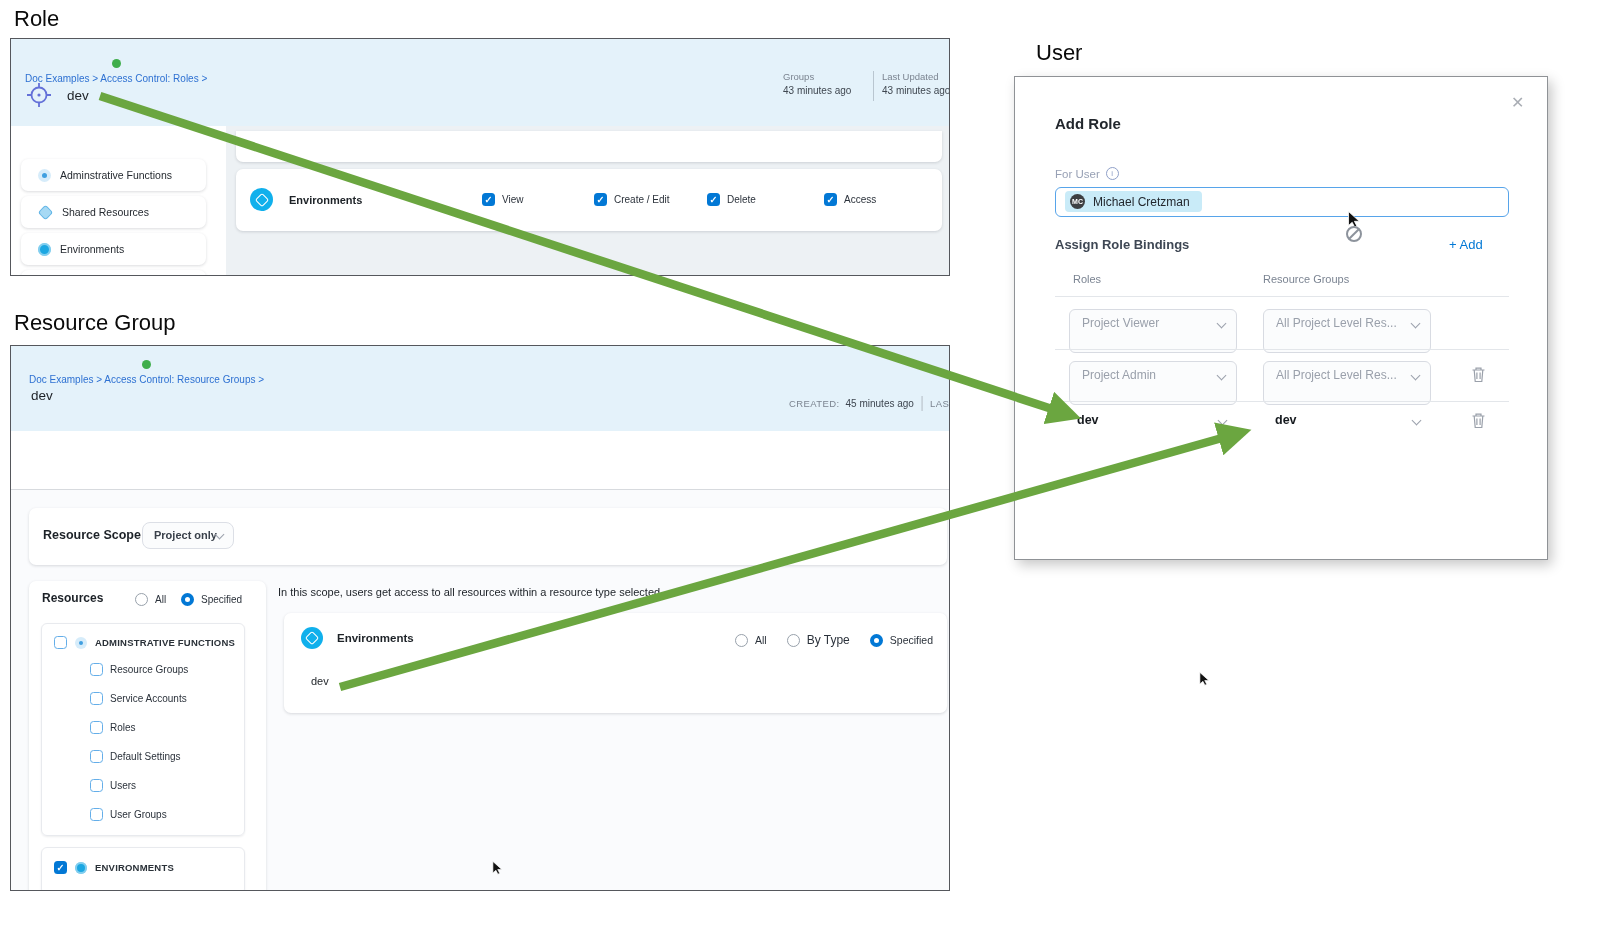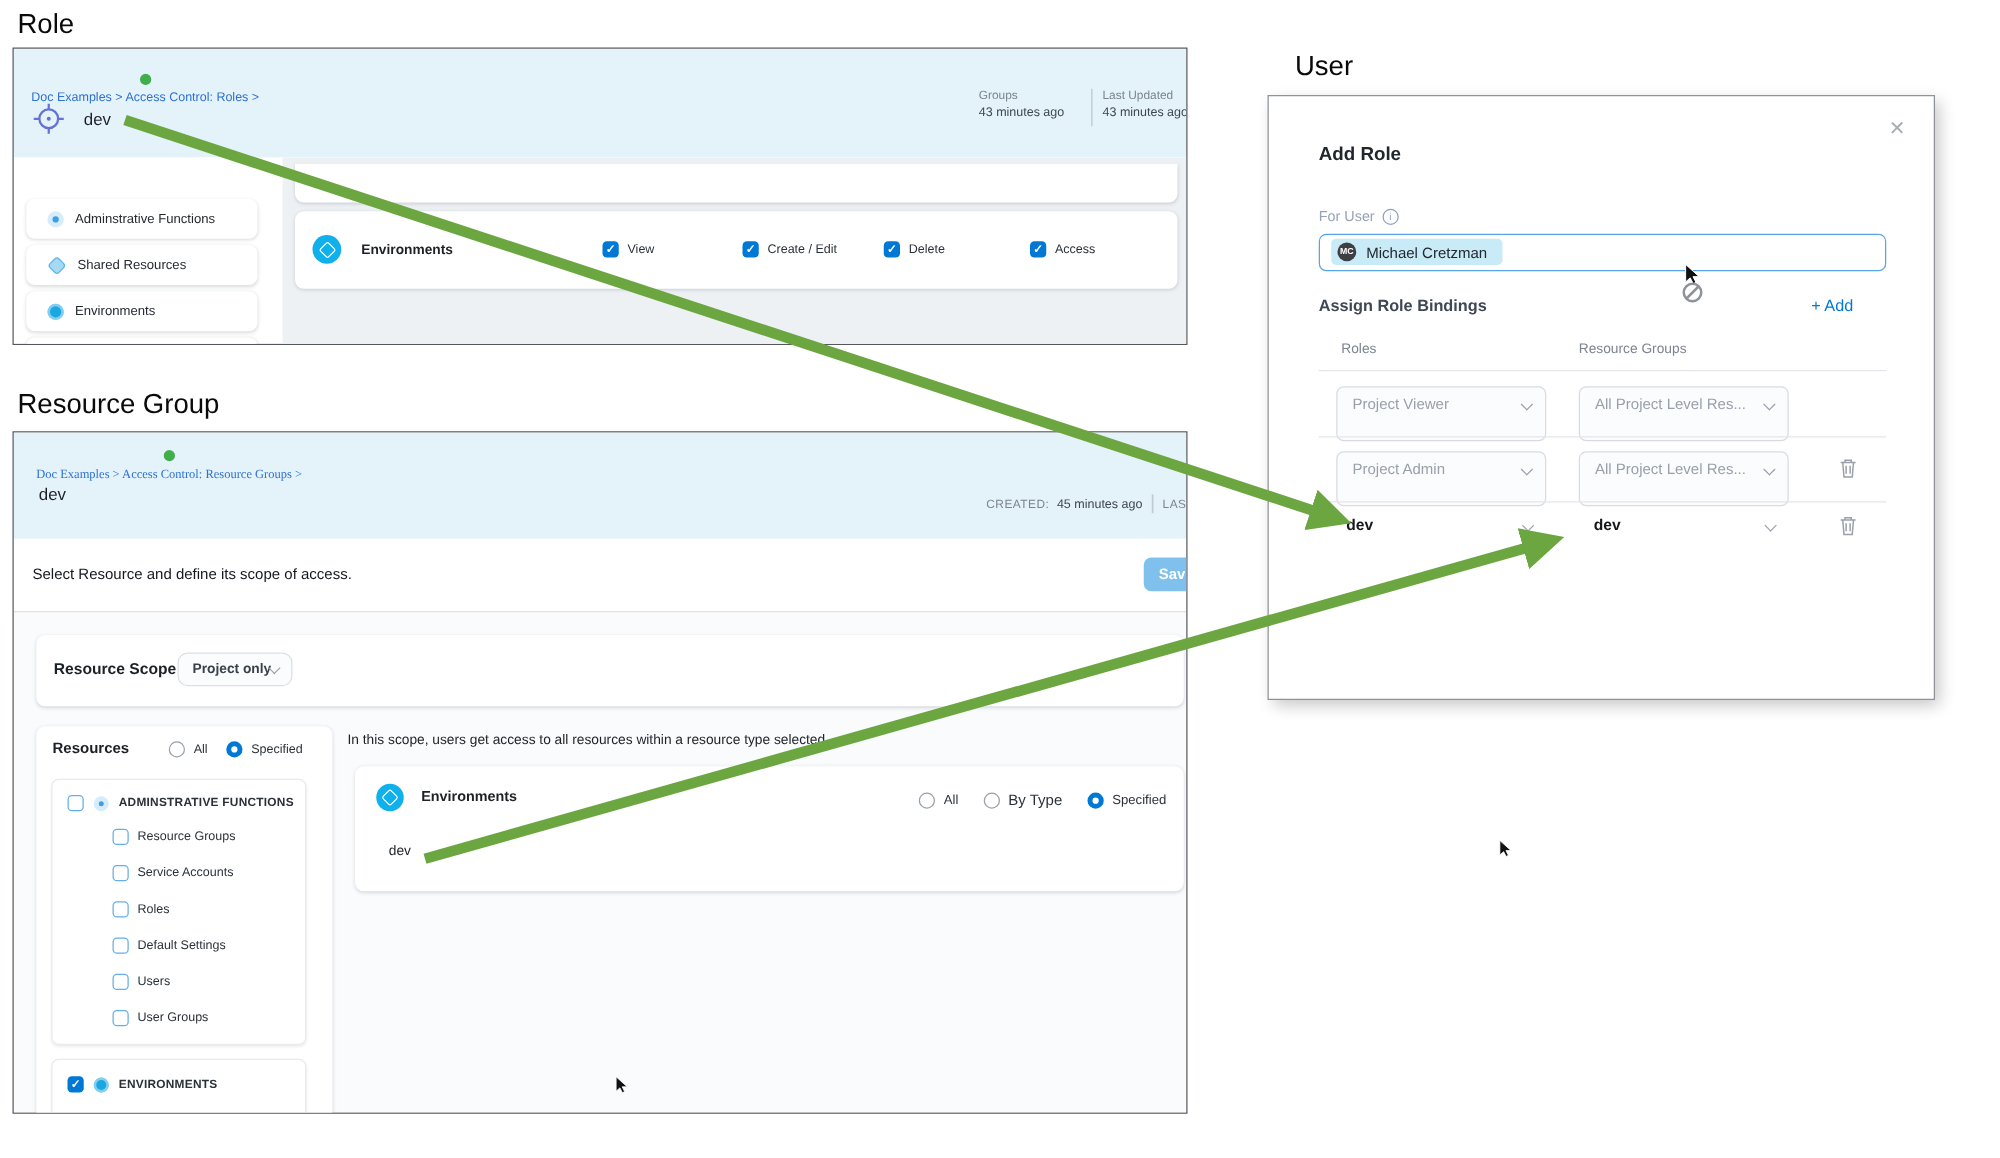--- a/index.html
+++ b/index.html
@@ -125,36 +125,32 @@
       </svg>
       <span class="rowlabel">Security Tests</span>
     </div>
   </div>
 </div>
 
 <div class="hdg" style="left:14px;top:310px;">Resource Group</div>
 
 <div class="panel" style="left:10px;top:345px;width:940px;height:546px;">
   <div class="bluehead" style="height:85px;"></div>
-  <div class="crumb" style="left:18px;top:14px;font-family:Liberation Serif, serif;">
+  <div class="crumb" style="left:18px;top:14px;">
     <span class="gdot"></span>
     <span>Doc Examples &gt; Access Control: Resource Groups &gt;</span>
   </div>
   <div class="abs ptitle" style="left:20px;top:42px;">dev</div>
   <div class="abs" style="left:778px;top:48px;display:flex;align-items:center;gap:6px;white-space:nowrap;">
     <span class="meta-label" style="letter-spacing:.4px;">CREATED:</span>
     <span style="font-size:10px;color:#3e4650;">45 minutes ago</span>
     <span style="color:#c0cad2;">|</span>
     <span class="meta-label" style="letter-spacing:.4px;">LAST UPD</span>
   </div>
 
-  <div class="abs" style="left:0;top:85px;right:0;height:58px;background:#fff;">
-    <div class="abs" style="left:15px;top:21px;font-size:12px;color:#15191e;">Select Resource and define its scope of access.</div>
-    <div class="abs" style="left:904px;top:15px;width:60px;height:27px;background:#7fc0ec;border-radius:6px;color:#fff;font-weight:bold;font-size:12px;line-height:27px;padding-left:12px;box-sizing:border-box;">Sav</div>
-  </div>
   <div class="hr" style="left:0;right:0;top:143px;background:#d7dade;"></div>
   <div class="abs" style="left:0;top:144px;right:0;bottom:0;background:#fafbfd;"></div>
 
   <div class="card" style="left:18px;top:162px;width:918px;height:57px;">
     <div class="abs" style="left:14px;top:20px;font-size:12.5px;font-weight:bold;color:#1c2127;">Resource Scope</div>
     <div class="abs" style="left:113px;top:14px;width:92px;height:27px;border:1px solid #dcdfe6;border-radius:8px;background:#fbfcfd;box-sizing:border-box;">
       <span class="abs" style="left:11px;top:6px;font-size:11px;font-weight:bold;color:#3a414b;">Project only</span>
       <span class="chev" style="right:10px;top:8px;"></span>
     </div>
   </div>

